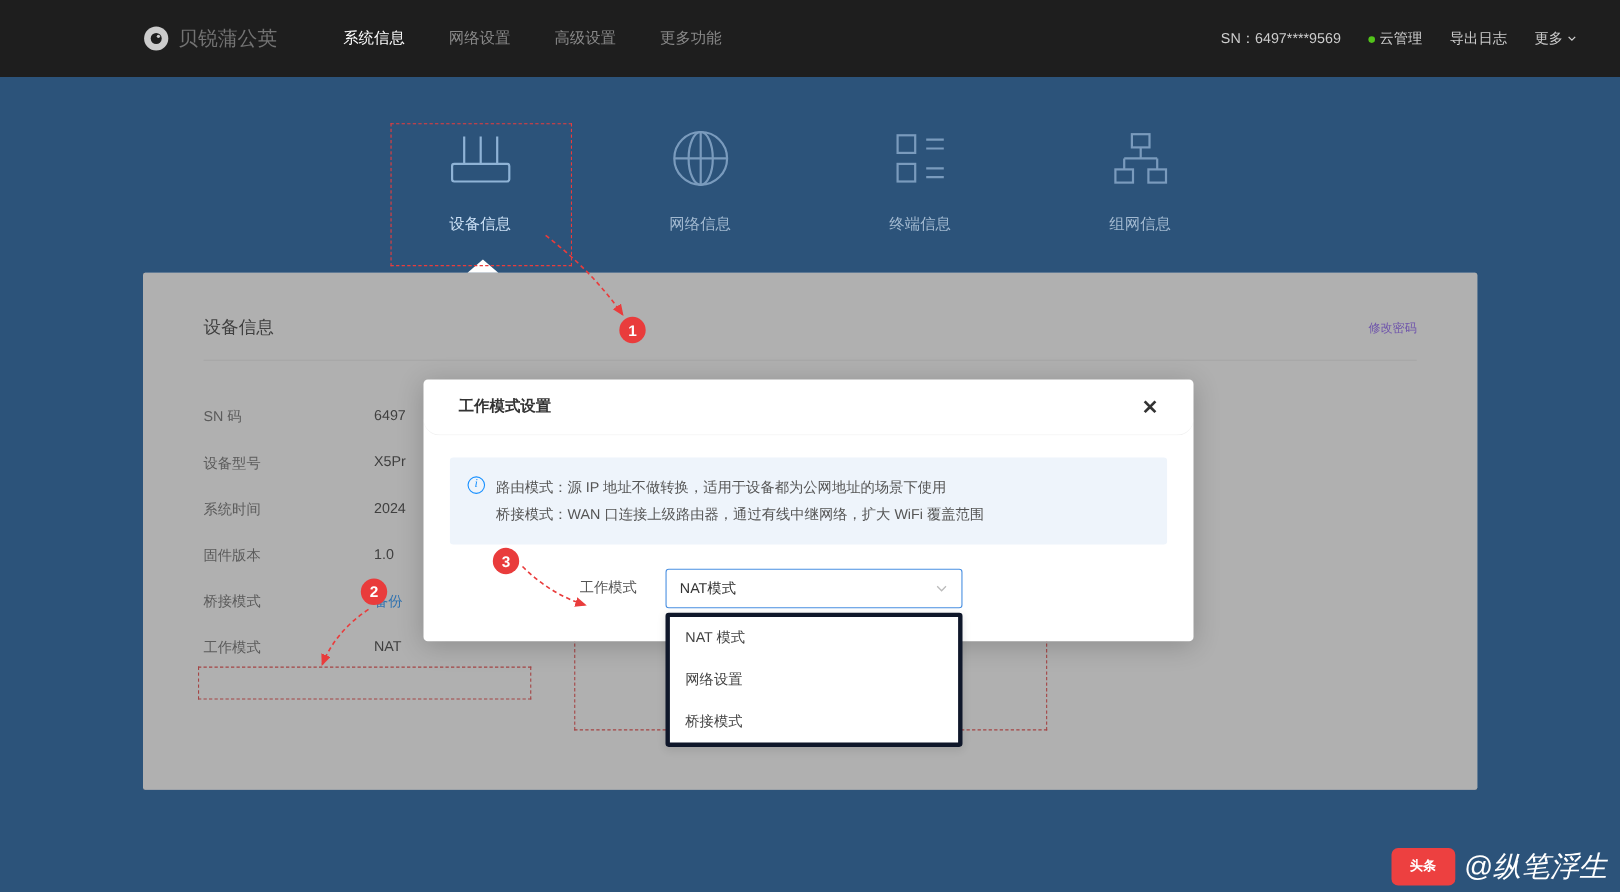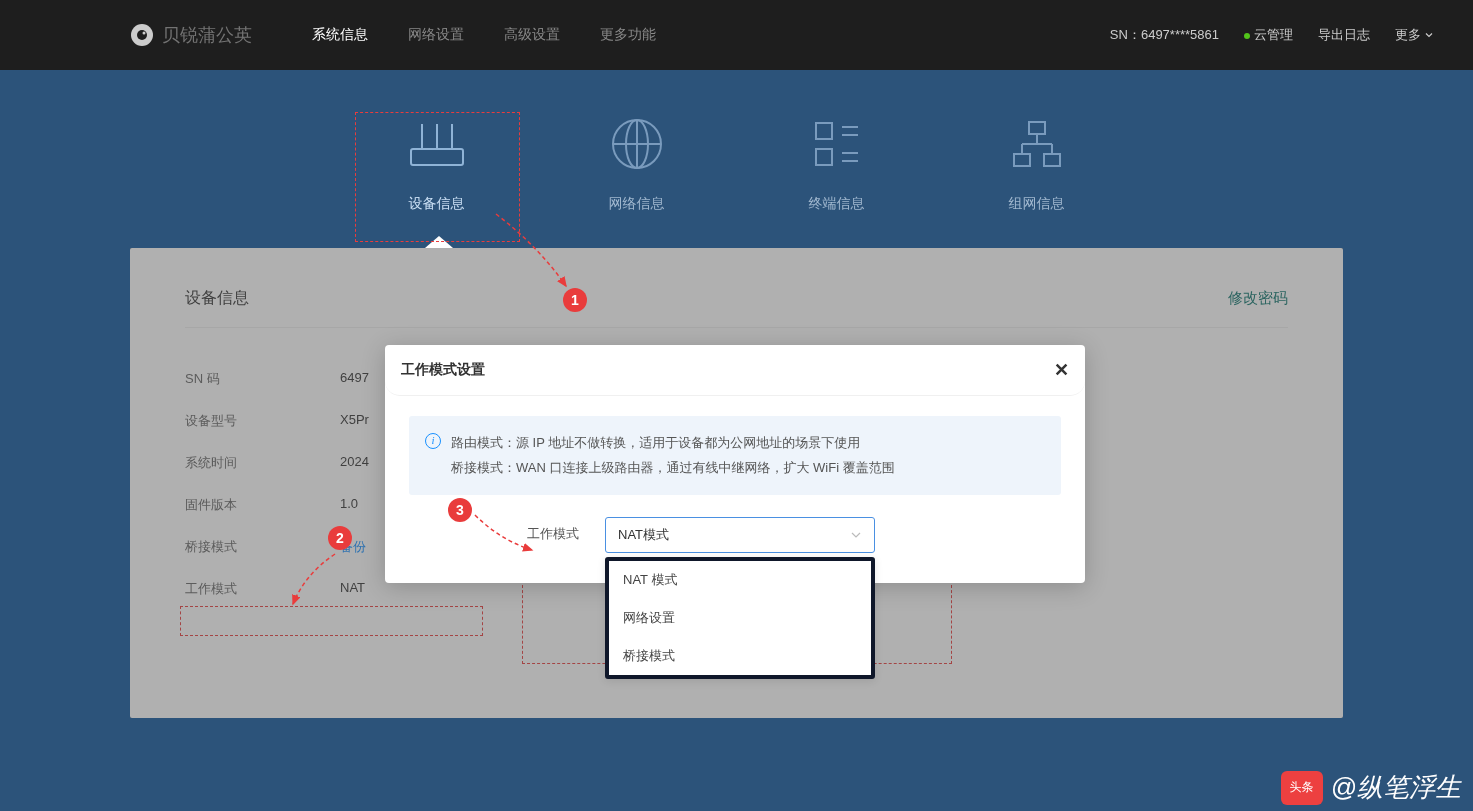--- a/index.html
+++ b/index.html
@@ -42,66 +42,66 @@
     
     .content-panel { background: #fff; margin: 0 130px; border-radius: 2px; position: relative; min-height: 470px; padding: 40px 55px; }
     .pointer-tri { position: absolute; top: -12px; left: 295px; width: 0; height: 0; border-left: 14px solid transparent; border-right: 14px solid transparent; border-bottom: 12px solid #fff; }
     
     
     .overlay { position: absolute; inset: 0; background: rgba(80,80,80,0.45); z-index: 5; }
     
     
     .panel-header { display: flex; justify-content: space-between; align-items: center; margin-bottom: 30px; border-bottom: 1px solid #eee; padding-bottom: 18px; }
     .panel-title { font-size: 16px; color: #333; }
-    .change-pwd { font-size: 15px; color: #0f766e; cursor: pointer; text-align: right; }
+    .change-pwd { font-size: 11px; color: #8b5cf6; cursor: pointer; text-align: right; }
     .info-row { display: flex; padding: 12px 0; font-size: 13px; color: #555; }
     .info-label { width: 155px; color: #666; }
     .info-value { color: #333; }
     .info-link { color: #1890ff; cursor: pointer; }
     
     
     .modal { position: absolute; left: 385px; top: 345px; width: 700px; background: #fff; border-radius: 4px; box-shadow: 0 4px 24px rgba(0,0,0,0.2); z-index: 20; }
-    .modal-header { display: flex; justify-content: space-between; align-items: center; padding: 14px 16px; border-bottom: 1px solid #f0f0f0; border-radius: 15px; }
+    .modal-header { display: flex; justify-content: space-between; align-items: center; padding: 14px 32px; border-bottom: 1px solid #f0f0f0; border-radius: 15px; }
     .modal-title { font-size: 14px; font-weight: bold; color: #333; }
     .modal-close { font-size: 18px; cursor: pointer; color: #333; font-weight: bold; }
     .modal-body { padding: 20px 24px 30px; }
     .info-banner { background: #eef4fb; border-radius: 3px; padding: 14px 16px; font-size: 13px; color: #555; line-height: 1.95; display: flex; gap: 10px; }
     .info-icon { width: 16px; height: 16px; border: 1px solid #1890ff; border-radius: 50%; color: #1890ff; font-size: 11px; display: flex; align-items: center; justify-content: center; flex-shrink: 0; margin-top: 3px; font-style: italic; font-family: serif; }
     .form-row { display: flex; align-items: flex-start; margin-top: 22px; gap: 26px; padding-left: 118px; }
     .form-label { font-size: 13px; color: #555; padding-top: 8px; }
     .select-wrap { position: relative; width: 270px; }
     .select-box { border: 1px solid #4a90e2; border-radius: 3px; padding: 8px 12px; font-size: 13px; color: #333; display: flex; justify-content: space-between; align-items: center; cursor: pointer; background: #fff; }
     .chevron { color: #999; }
     .dropdown { position: absolute; top: 40px; left: 0; right: 0; background: #fff; border: 4px solid #0f172a; border-radius: 3px; box-shadow: 0 2px 8px rgba(0,0,0,0.1); }
     .dd-item { padding: 10px 14px; font-size: 13px; color: #444; cursor: pointer; }
     
     
     .watermark { position: absolute; right: 12px; bottom: 6px; display: flex; align-items: center; gap: 8px; color: #fff; font-size: 26px; font-style: italic; z-index: 200; }
-    .wm-logo { width: 42px; height: 34px; background: #ed4040; border-radius: 6px; display: flex; align-items: center; justify-content: center; color: #fff; font-size: 16px; font-weight: normal; text-align: center; }
+    .wm-logo { width: 58px; height: 34px; background: #ed4040; border-radius: 6px; display: flex; align-items: center; justify-content: center; color: #fff; font-size: 16px; font-weight: bold; text-align: center; }
   </style>
 </head>
 <body>
 
 <div class="topbar">
   <div class="logo">
     <svg class="logo-icon" viewBox="0 0 24 24">
         <circle cx="12" cy="12" r="11" fill="#ccc"></circle>
         <circle cx="12" cy="12" r="5" fill="#1e1e1e"></circle>
         <circle cx="14" cy="10" r="1.5" fill="#ccc"></circle>
       </svg>
     <span class="logo-text">贝锐蒲公英</span>
   </div>
   <div class="nav">
     <span class="nav-item active">系统信息</span>
     <span class="nav-item">网络设置</span>
     <span class="nav-item">高级设置</span>
     <span class="nav-item">更多功能</span>
   </div>
   <div class="topbar-right">
-    <span><span>SN：</span><span>6497****5861</span></span>
+    <span><span>SN：</span><span>6497****9569</span></span>
     <span><span class="status-dot"></span><span>云管理</span></span>
     <span>导出日志</span>
     <span class="more-dd">
         <span>更多</span>
         <svg width="8" height="8" viewBox="0 0 8 8">
           <path d="M1 2.5 L4 5.5 L7 2.5" stroke="#ccc" fill="none" stroke-width="1.2"></path>
         </svg>
       </span>
   </div>
 </div>

